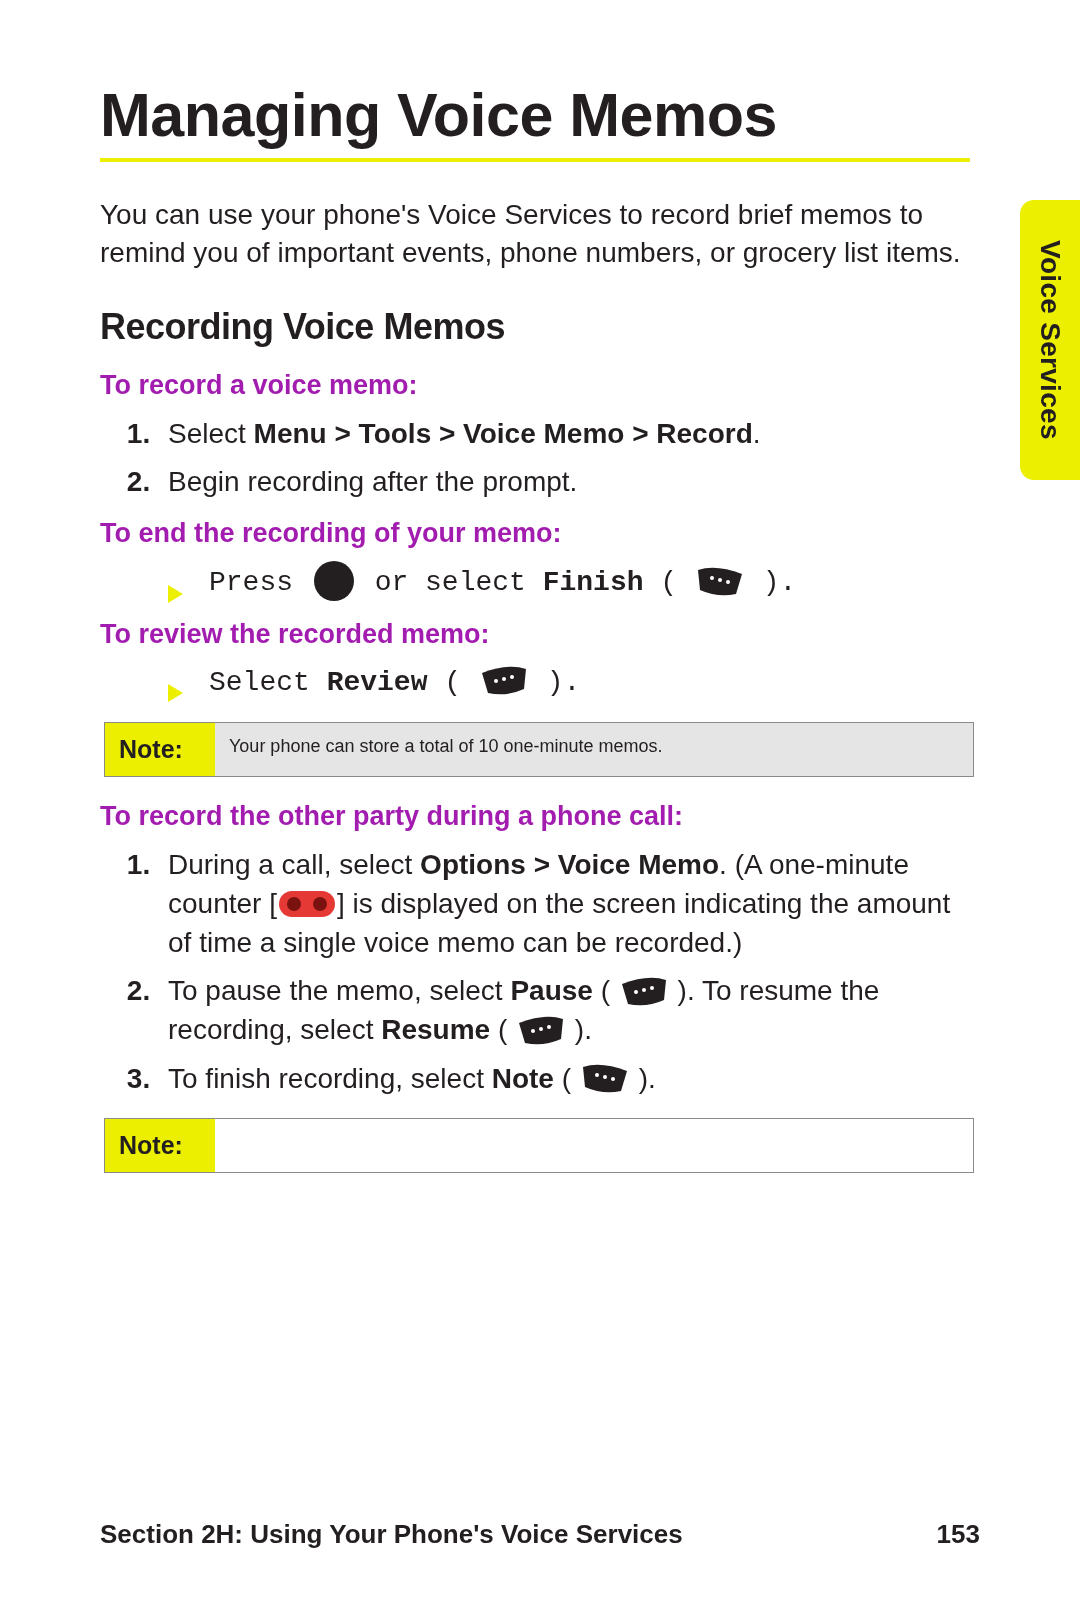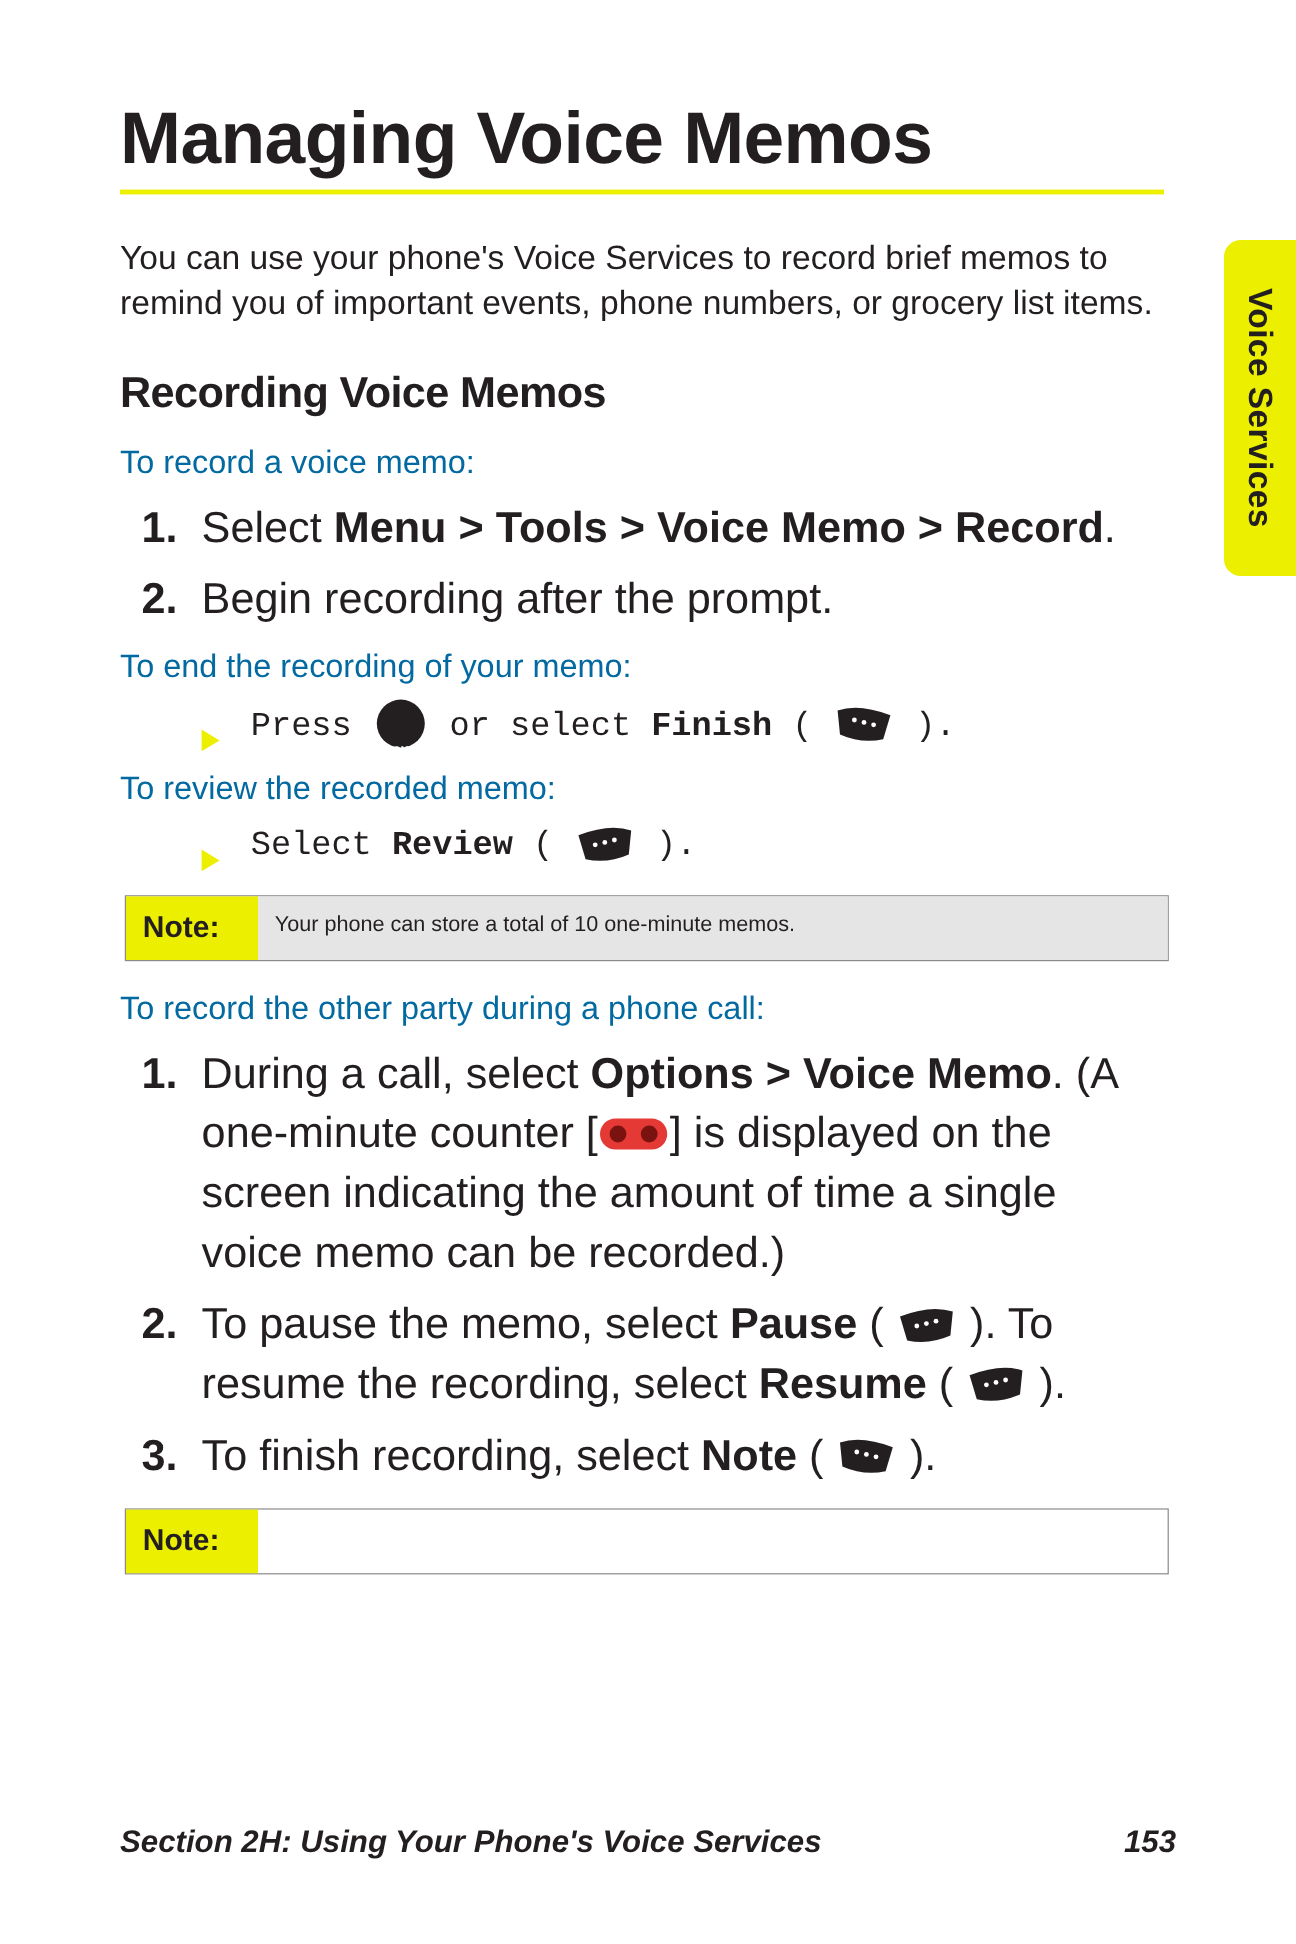--- a/index.html
+++ b/index.html
@@ -37,26 +37,26 @@
   .intro {
     font-size:28px; line-height:1.35;
     width:870px;
     margin-bottom:34px;
   }
   h2 {
     margin:0 0 22px 0;
     font-size:36px; font-weight:700; letter-spacing:-0.5px;
   }
   .task {
-    font-size:27px; font-weight:400; color:#0369a1;
+    font-size:27px; font-weight:700; color:#a21caf;
     margin:16px 0 14px 0;
   }
   ol.steps { margin:0 0 14px 58px; padding:0; }
   ol.steps li {
-    font-size:36px; line-height:1.38;
+    font-size:28px; line-height:1.38;
     margin:0 0 10px 0; padding-left:10px;
     width:800px;
   }
   ol.steps li::marker { font-weight:700; }
   .bold { font-weight:700; }
   .bullet-row {
     display:flex; align-items:flex-end;
     margin:0 0 14px 68px;
     width:800px;
     font-family:Liberation Mono, monospace;
@@ -81,21 +81,21 @@
   }
   .note .body {
     flex:1 1 auto; background:#e5e5e5;
     font-size:18px; line-height:1.32;
     padding:12px 14px;
   }
 
   .footer {
     position:absolute; left:100px; bottom:70px;
     width:880px; display:flex; justify-content:space-between;
-    font-size:26px; font-weight:700;font-style:italic;
+    font-size:26px; font-weight:700;
   }
 
   
   .ico { display:inline-block; vertical-align:middle; position:relative; top:-2px; }
   .menuok {
     width:40px; height:40px; border-radius:50%;
     background:#231f20; display:inline-flex;
     flex-direction:column; align-items:center; justify-content:center;
     color:#fff; font-size:10px; font-weight:700; line-height:1;
     vertical-align:middle; margin:0 4px; position:relative; top:-2px;gap:39px;

